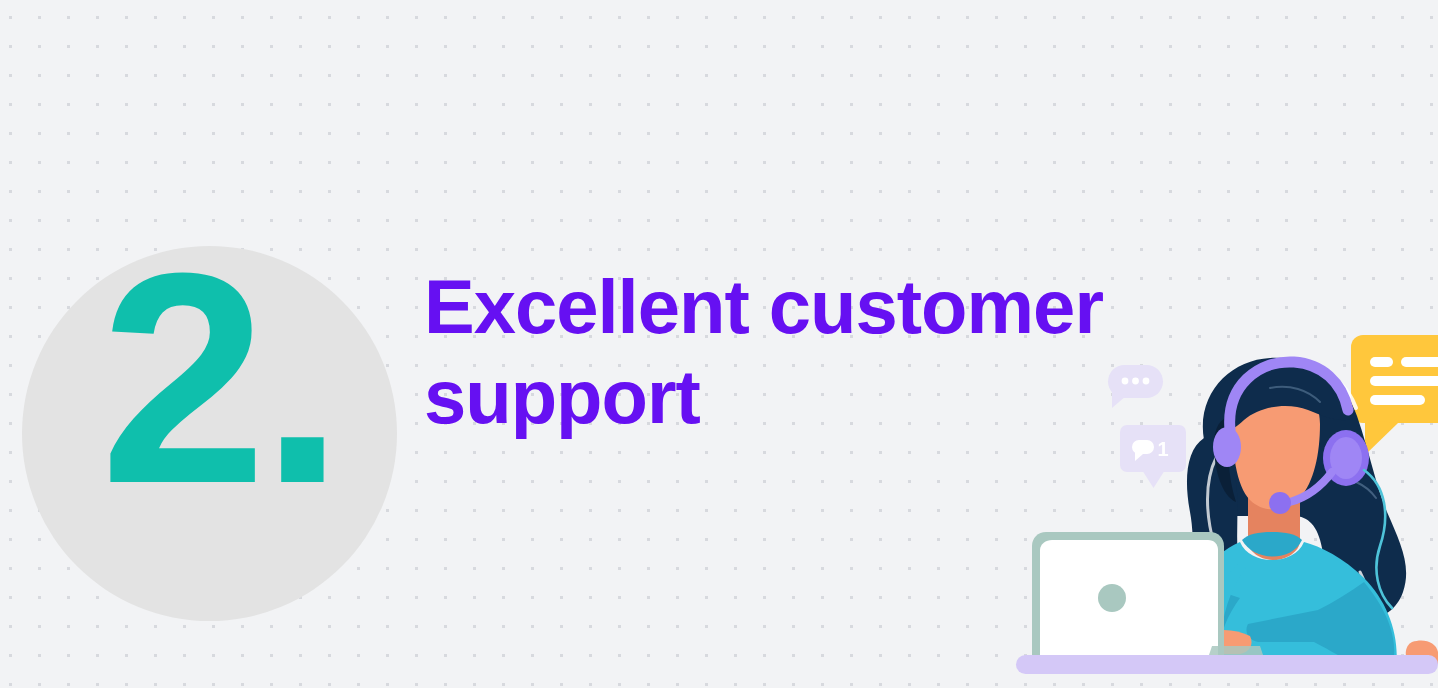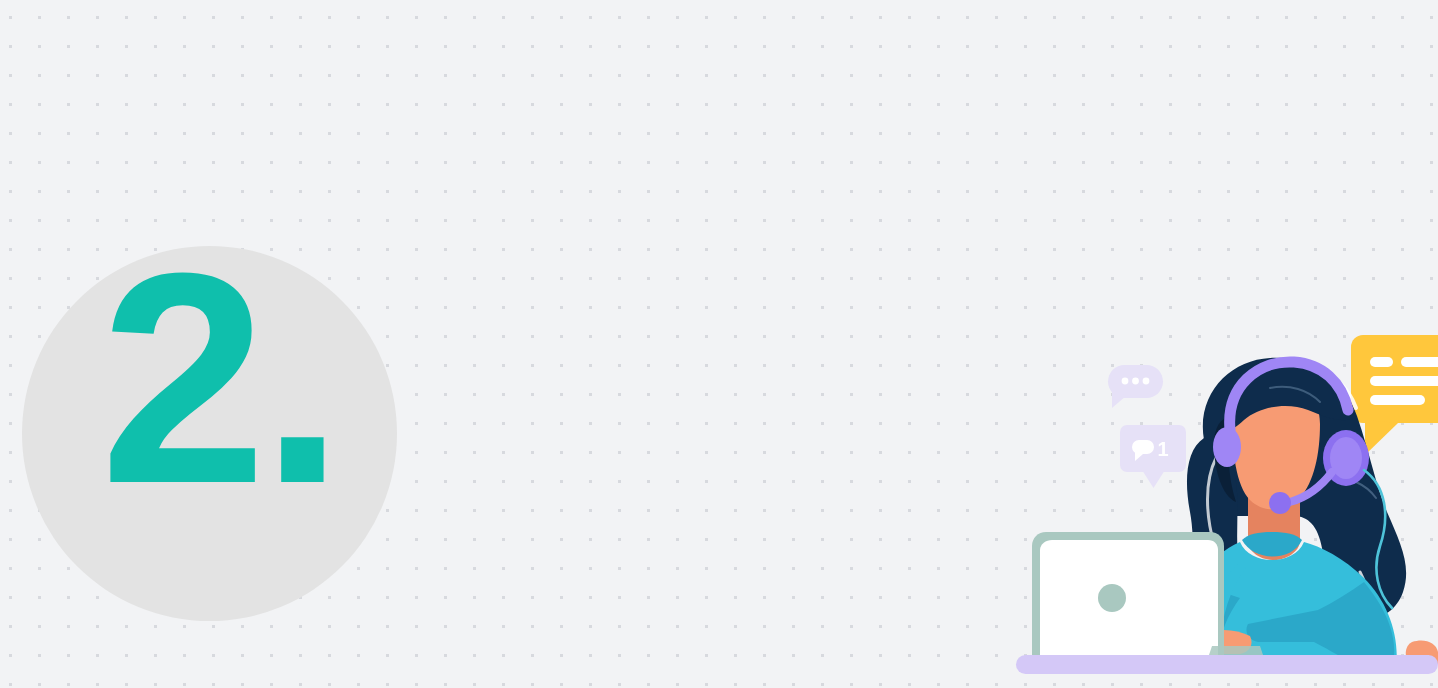--- a/index.html
+++ b/index.html
@@ -69,20 +69,21 @@
   .illustration svg { display: block; }
 </style>
 </head>
 <body>
 
 <div id="slide">
 
   <div class="badge-circle"></div>
   <div class="numeral">2.</div>
 
+  <h1 class="heading">Excellent customer support</h1>
 
   <div class="illustration">
     <svg width="430" height="368" viewBox="0 0 430 368" xmlns="http://www.w3.org/2000/svg">
 
       <g>
         <rect x="100" y="45" width="55" height="33" rx="16.5" fill="#E6E1F7"></rect>
         <path d="M104 70 L104 88 L118 76 Z" fill="#E6E1F7"></path>
         <circle cx="117" cy="61" r="3.4" fill="#FFFFFF"></circle>
         <circle cx="127.5" cy="61" r="3.4" fill="#FFFFFF"></circle>
         <circle cx="138" cy="61" r="3.4" fill="#FFFFFF"></circle>

